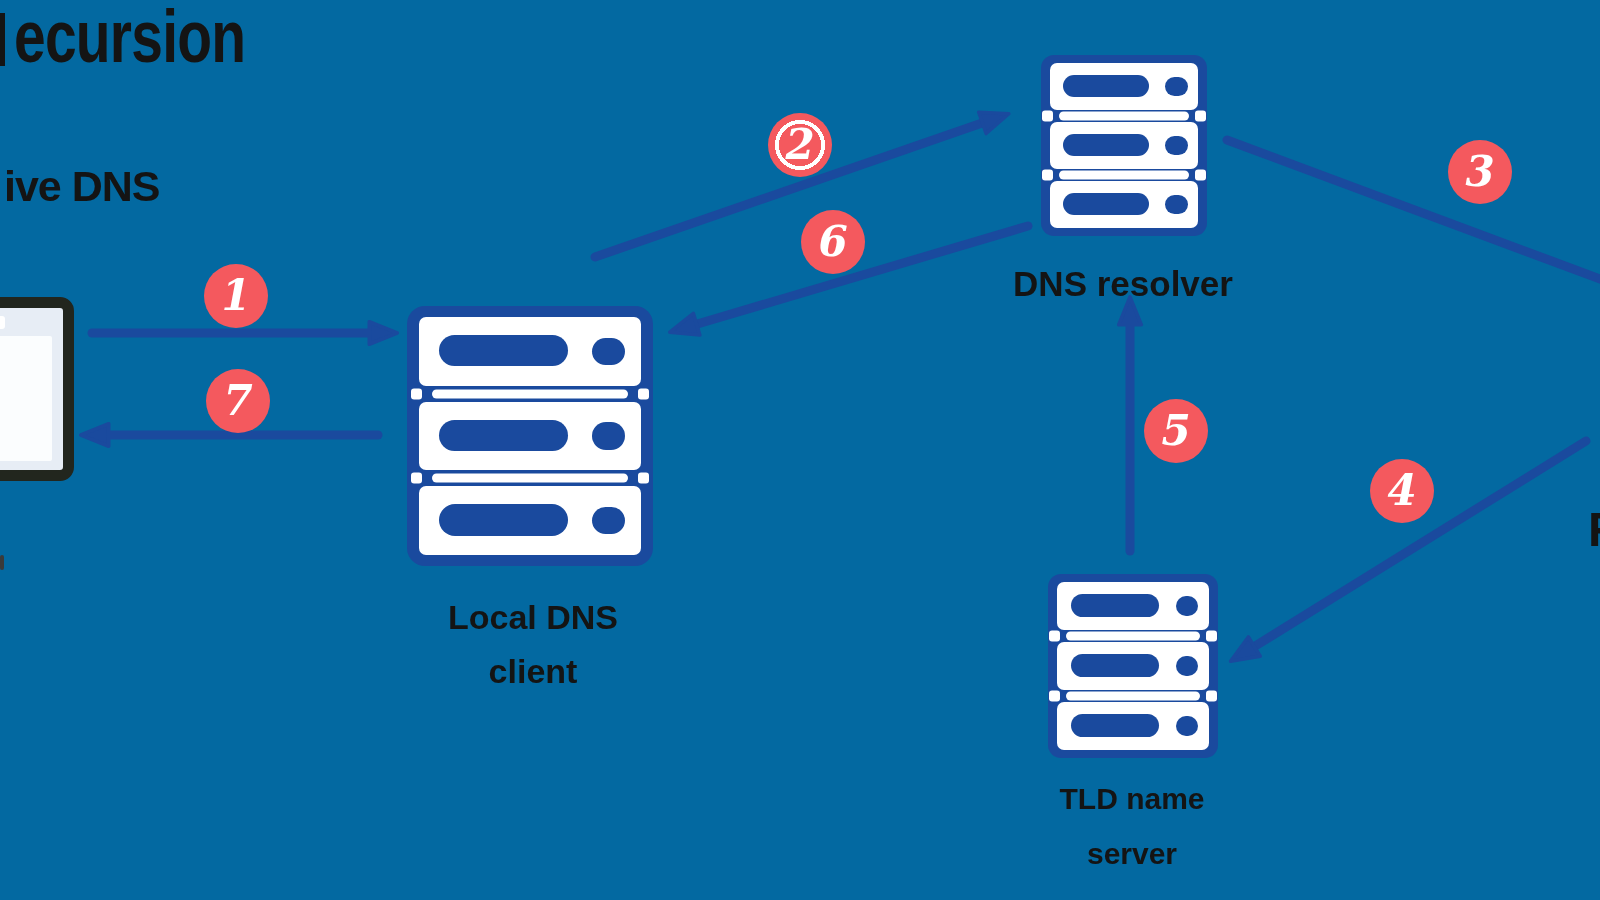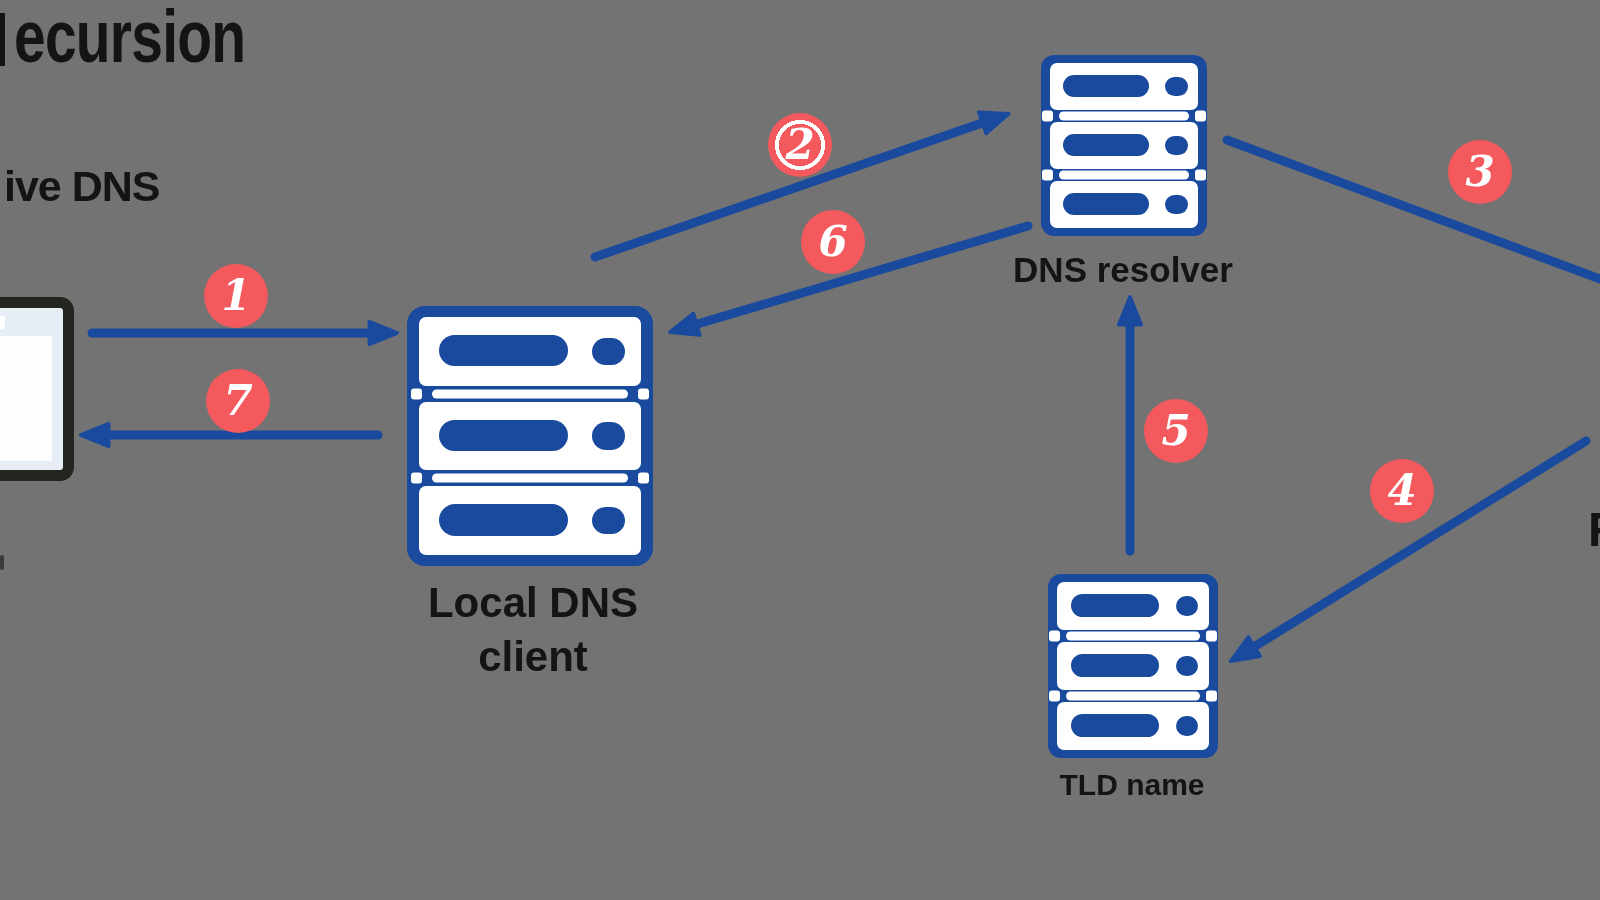--- a/index.html
+++ b/index.html
@@ -3,21 +3,21 @@
 <meta charset="utf-8">
 <style>
   :root{
     --blue:#1a4a9e;
     --red:#f4595e;
     --ink:#141414;
   }
   *{margin:0;padding:0;box-sizing:border-box;}
   html,body{width:1600px;height:900px;overflow:hidden;background:#ffffff;
     font-family:"Liberation Sans",sans-serif;}
-  .canvas{position:relative;width:1600px;height:900px;background:#737373;overflow:hidden;}
+  .canvas{position:relative;width:1600px;height:900px;background:#0369a1;overflow:hidden;}
 
   
   .title{position:absolute;left:14px;top:0;font-size:74px;font-weight:700;color:var(--ink);
     line-height:1;transform:scaleX(0.77);transform-origin:0 0;letter-spacing:-1px;white-space:nowrap;}
   .title-sliver{position:absolute;left:0;top:13px;width:5px;height:53px;background:var(--ink);}
   .subtitle{position:absolute;left:4px;top:165px;font-size:43px;font-weight:700;color:var(--ink);
     line-height:1;letter-spacing:-1px;white-space:nowrap;}
 
   
   svg.arrows{position:absolute;left:0;top:0;width:1600px;height:900px;}
@@ -46,22 +46,22 @@
     background:#fff;border-radius:3px;}
   .nub.l{left:-8px;}  .nub.r{right:-8px;}
 
   
   .monitor{position:absolute;left:-54px;top:297px;width:128px;height:184px;
     border:11px solid #22261e;border-radius:14px;background:#e7edf5;}
   .monitor .addr{position:absolute;left:2px;top:8px;width:46px;height:13px;background:#ffffff;border-radius:3px;}
   .monitor .screen{position:absolute;left:3px;top:28px;right:11px;bottom:9px;background:#fbfdfe;border-radius:2px;}
 
   
-  .node-label{position:absolute;color:var(--ink);font-weight:700;text-align:center;}
-  .lbl-local{left:383px;top:576px;width:300px;font-size:42px;line-height:54px;}
+  .node-label{position:absolute;color:var(--ink);font-weight:700;text-align:center;margin-top:14px;}
+  .lbl-local{left:383px;top:576px;width:300px;font-size:34px;line-height:54px;}
   .lbl-resolver{left:948px;top:250px;width:350px;font-size:35px;line-height:40px;}
   .lbl-tld{left:982px;top:757px;width:300px;font-size:30px;line-height:55px;}
   .lbl-root-partial{position:absolute;left:1588px;top:506px;font-size:48px;font-weight:700;
     color:var(--ink);line-height:1;white-space:nowrap;}
 
   
   .edge-mark{position:absolute;left:0;top:555px;width:4px;height:15px;background:#3a3a3a;border-radius:2px;}
 </style>
 </head>
 <body>
@@ -161,20 +161,21 @@
         <span class="nub l"></span>
         <span class="nub r"></span>
       </div>
     <div class="unit">
         <span class="pill"></span>
         <span class="dot"></span>
       </div>
   </div>
   <div class="node-label lbl-tld">
     <div>TLD name</div>
+    <div>server</div>
   </div>
 
   <div class="lbl-root-partial">R</div>
 
   <div class="badge" style="left:236px;top:296px;">1</div>
   <div class="badge ringed" style="left:800px;top:145px;">2</div>
   <div class="badge" style="left:1480px;top:172px;">3</div>
   <div class="badge" style="left:1402px;top:491px;">4</div>
   <div class="badge" style="left:1176px;top:431px;">5</div>
   <div class="badge" style="left:833px;top:242px;">6</div>

